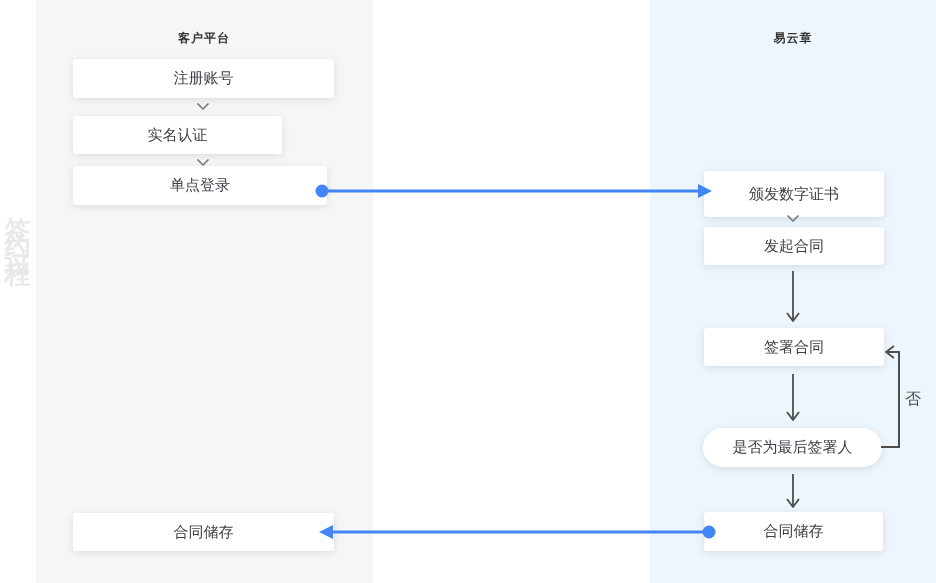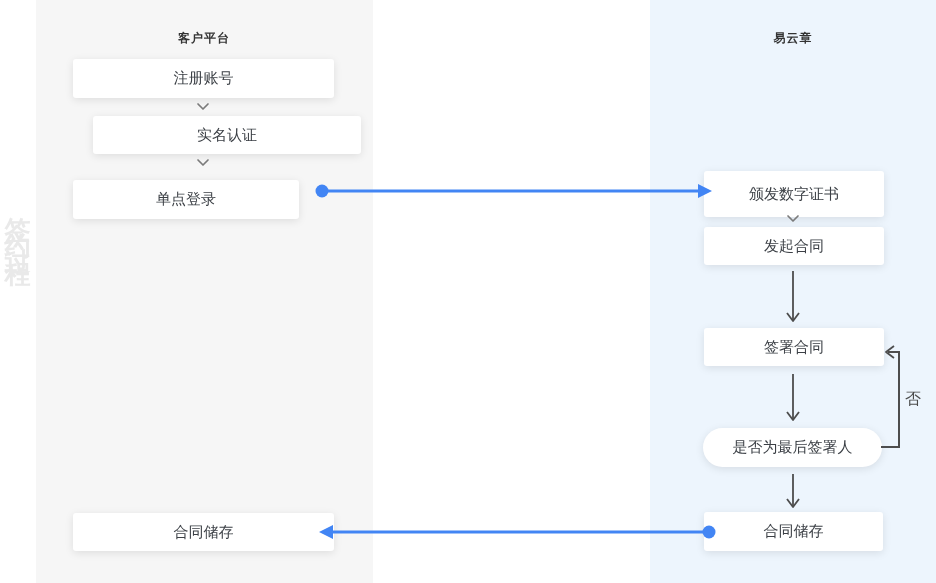--- a/index.html
+++ b/index.html
@@ -47,22 +47,22 @@
 
   <div class="lane lane-left"></div>
   <div class="lane lane-right"></div>
 
   <div class="vlabel">签约过程</div>
 
   <div class="lane-header" style="left:204px;">客户平台</div>
   <div class="lane-header" style="left:793px;">易云章</div>
 
   <div class="node" style="left:73px;top:59px;width:261px;height:39px;">注册账号</div>
-  <div class="node" style="left:73px;top:116px;width:268px;height:38px;margin-left:20px;">实名认证</div>
-  <div class="node" style="left:73px;top:180px;width:226px;height:39px;">单点登录</div>
+  <div class="node" style="left:73px;top:116px;width:209px;height:38px;">实名认证</div>
+  <div class="node" style="left:73px;top:166px;width:254px;height:39px;">单点登录</div>
   <div class="node" style="left:73px;top:513px;width:261px;height:38px;">合同储存</div>
 
   <div class="node" style="left:704px;top:171px;width:180px;height:46px;">颁发数字证书</div>
   <div class="node" style="left:704px;top:227px;width:180px;height:38px;">发起合同</div>
   <div class="node" style="left:704px;top:328px;width:180px;height:38px;">签署合同</div>
   <div class="node pill" style="left:703px;top:428px;width:179px;height:39px;">是否为最后签署人</div>
   <div class="node" style="left:704px;top:512px;width:179px;height:39px;">合同储存</div>
 
   <div class="edge-label" style="left:905px;top:389px;">否</div>
 

